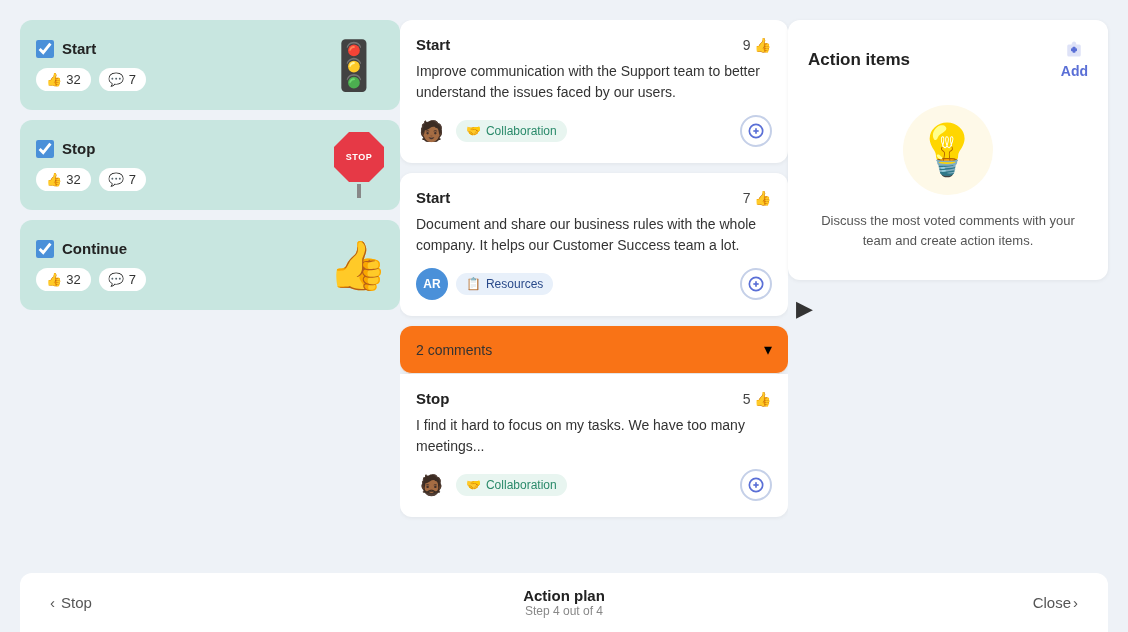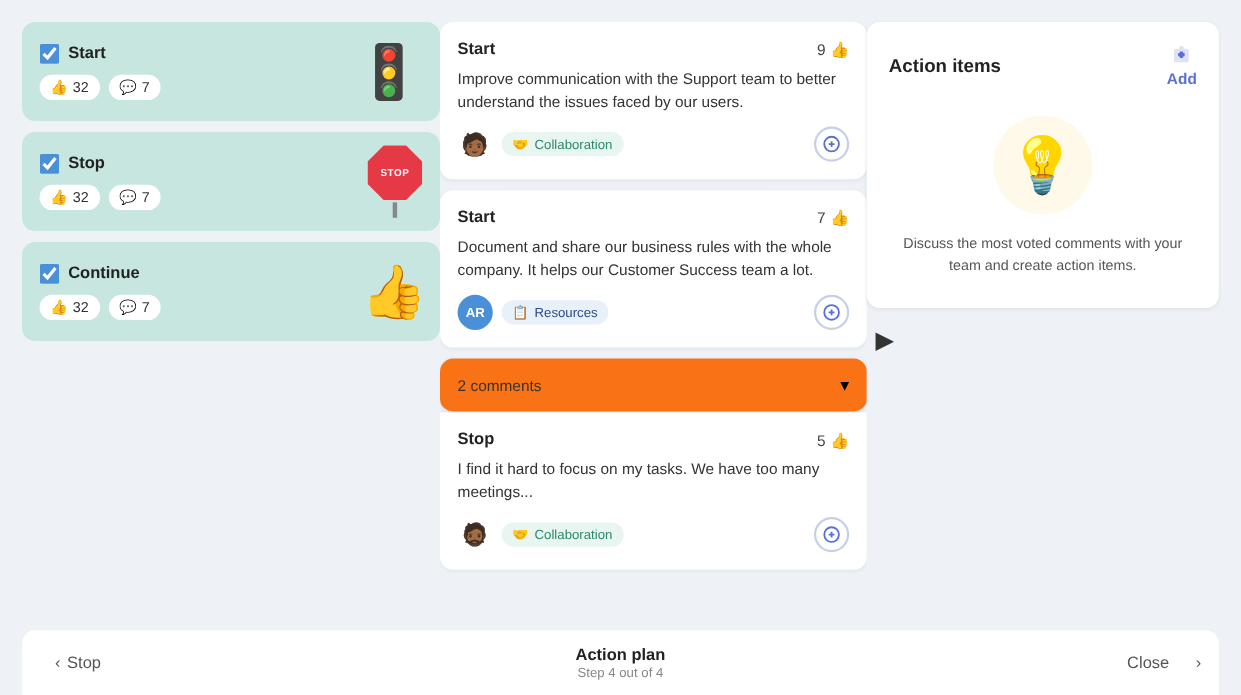--- a/index.html
+++ b/index.html
@@ -273,24 +273,24 @@
       left: 30px;
       display: flex;
       align-items: center;
       gap: 6px;
       color: #555;
       font-size: 15px;
       cursor: pointer;
     }
     .bottom-nav-right {
       position: absolute;
-      right: 16px;
-      display: flex;
-      align-items: center;
-      gap: 24px;
+      right: 30px;
+      display: flex;
+      align-items: center;
+      gap: 2px;
       color: #555;
       font-size: 15px;
       cursor: pointer;
     }
     .bottom-center {
       text-align: center;
     }
     .bottom-title {
       font-weight: 700;
       font-size: 15px;

